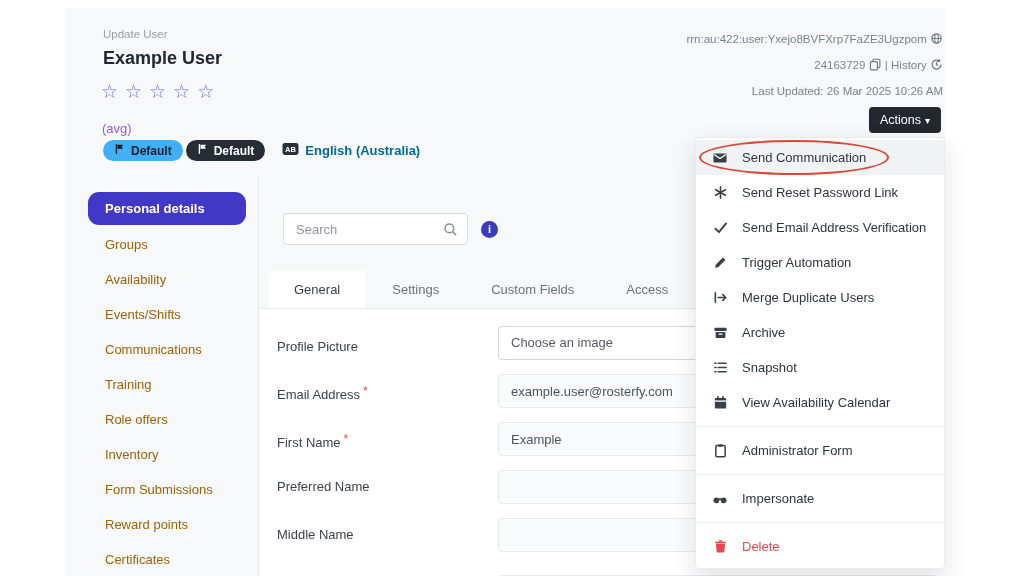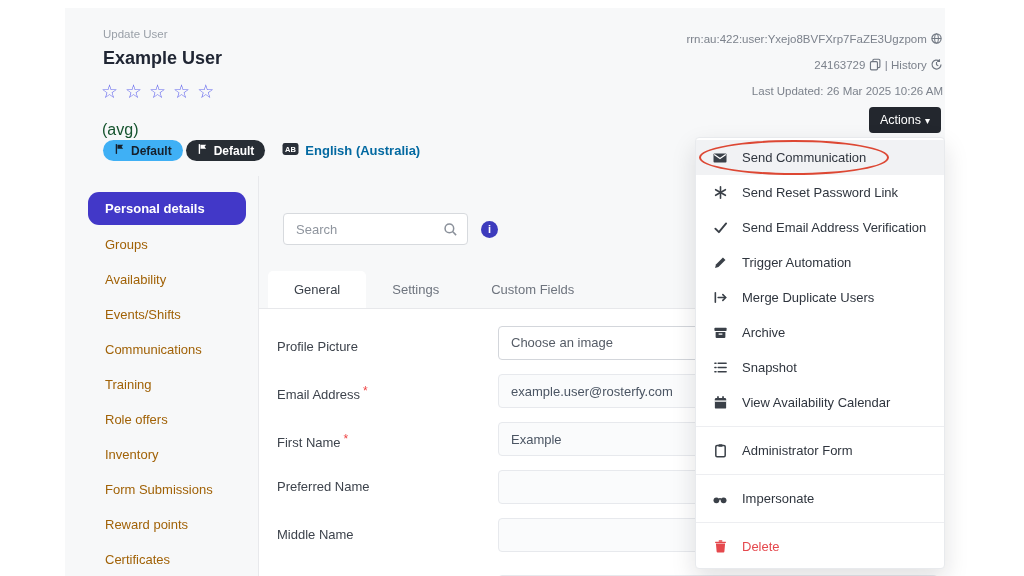--- a/index.html
+++ b/index.html
@@ -4,21 +4,21 @@
 <style>
   * { margin:0; padding:0; box-sizing:border-box; }
   html,body { width:1024px; height:576px; background:#ffffff; font-family:"Liberation Sans", sans-serif; }
   #stage { position:relative; width:1024px; height:576px; overflow:hidden; background:#fff;padding-left:12px; }
   #canvas { position:absolute; left:65px; top:8px; width:880px; height:568px; background:#f7f8f9; overflow:hidden; }
 
   
   .crumb { position:absolute; left:38px; top:20px; font-size:11.5px; color:#9aa0a8; }
   .title { position:absolute; left:38px; top:40px; font-size:18px; font-weight:700; color:#202634; }
   .stars { position:absolute; left:36px; top:72px; font-size:19px; color:#6568ee; letter-spacing:7px; }
-  .avg   { position:absolute; left:37px; top:113px; font-size:16px; color:#14532d; }
+  .avg   { position:absolute; left:37px; top:113px; font-size:13px; color:#8b5cf6; }
 
   .hdr-right { position:absolute; right:2px; top:18px; text-align:right; font-size:11.5px; color:#7c828c; }
   .hdr-right .line { height:26px; line-height:26px; }
   .hdr-right svg { vertical-align:-2px; }
   .actions-btn { position:absolute; right:4px; top:99px; background:#23272e; color:#fff; font-size:12.5px;
                  padding:6px 11px; border-radius:4px; border:none; cursor:pointer; }
   .actions-btn .caret { font-size:10px; margin-left:4px; }
 
   
   .badges { position:absolute; left:38px; top:132px; display:flex; align-items:center; gap:3px; }
@@ -166,20 +166,21 @@
           <circle cx="6.8" cy="6.8" r="4.6" fill="none" stroke="#8a909a" stroke-width="1.6"></circle>
           <line x1="10.2" y1="10.2" x2="14" y2="14" stroke="#8a909a" stroke-width="1.6"></line>
         </svg>
     </div>
     <div class="info-dot">i</div>
 
     <div class="tabbar">
       <div class="tab active">General</div>
       <div class="tab">Settings</div>
       <div class="tab">Custom Fields</div>
+      <div class="tab">Access</div>
     </div>
 
     <div class="panel">
       <div class="frow" style="top:17px;">
         <span class="flabel"><span>Profile Picture</span><sup class="req"></sup></span>
         <div class="fctl choose">Choose an image</div>
       </div>
       <div class="frow" style="top:65px;">
         <span class="flabel"><span>Email Address</span><sup class="req">*</sup></span>
         <input class="fctl finput" value="example.user@rosterfy.com" style="">

